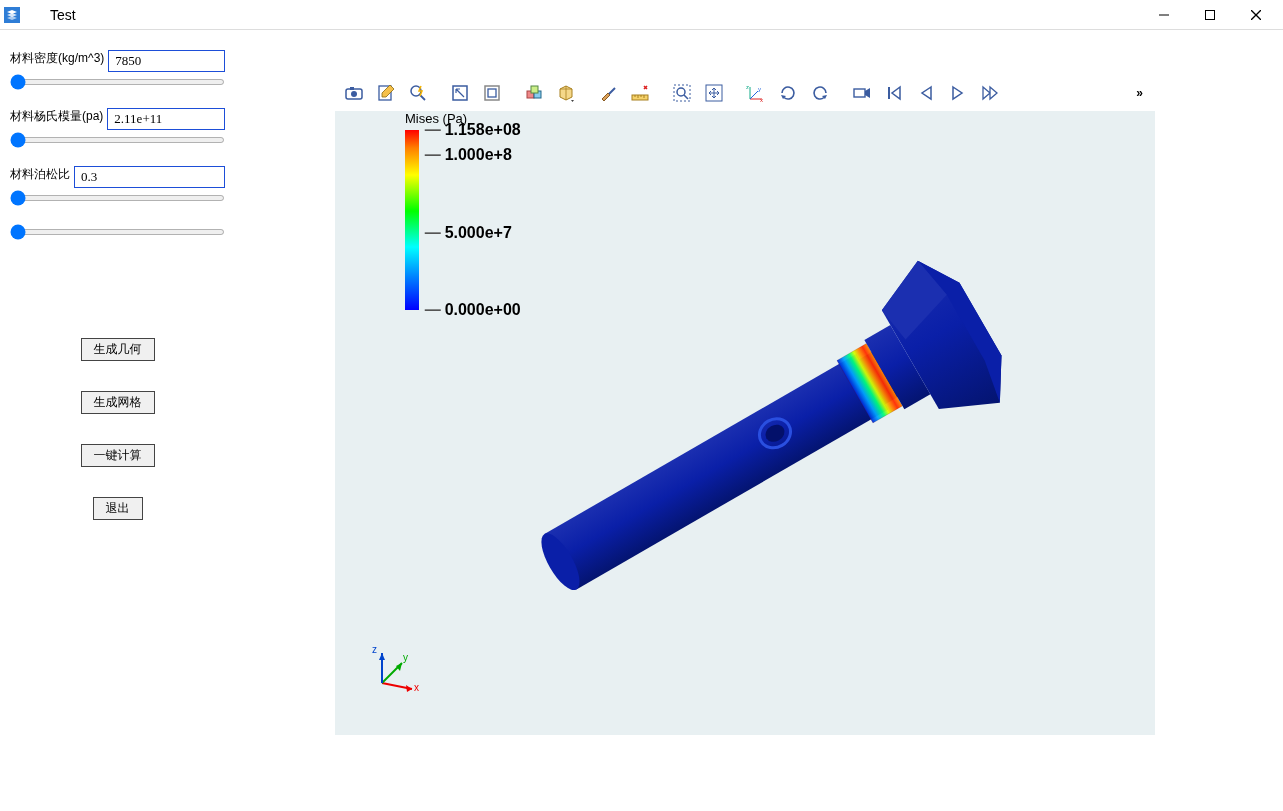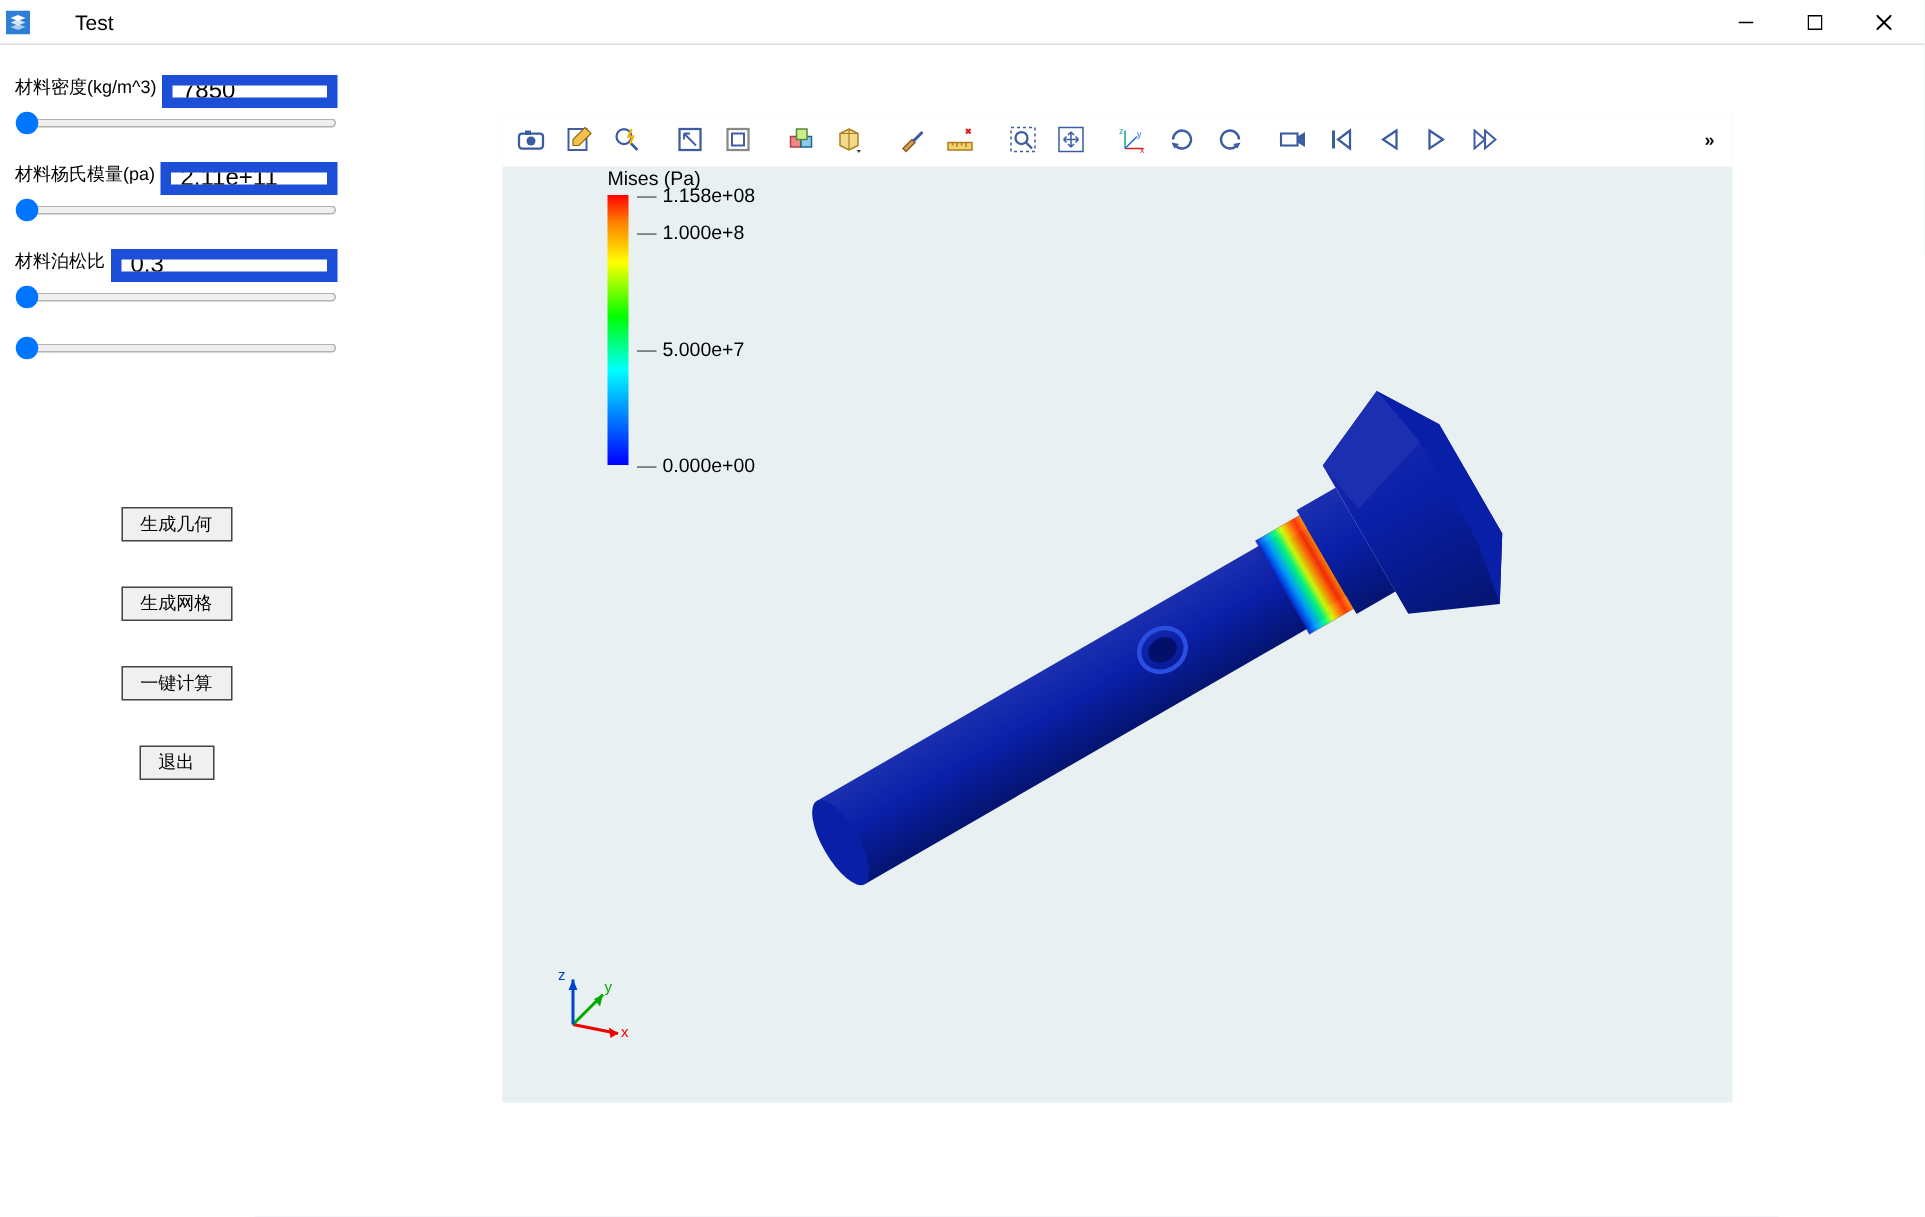--- a/index.html
+++ b/index.html
@@ -51,24 +51,24 @@
 .param-row label {
   flex: 0 0 auto;
   font-size: 12px;
   margin-right: 4px;
   white-space: nowrap;
 }
 .param-row input[type=text] {
   flex: 1;
   min-width: 0;
   height: 22px;
-  border: 7px solid #1d4ed8;
+  border: 1px solid #1d4ed8;
   padding: 2px 6px;
-  font-family: Liberation Sans, sans-serif;
-  font-size: 16px;
+  font-family: Liberation Serif, serif;
+  font-size: 13px;
 }
 .slider {
   width: 100%;
   margin-bottom: 20px;
 }
 .slider input[type=range] {
   width: 100%;
   height: 6px;
 }
 .action-buttons {
@@ -170,22 +170,23 @@
 .legend-labels {
   display: inline-block;
   vertical-align: top;
   height: 180px;
   position: relative;
   margin-left: 2px;
 }
 .legend-labels span {
   position: absolute;
   left: 0;
-  font-size: 13px;
+  font-size: 16px;
   transform: translateY(-50%);
+  font-weight: bold;
 }
 .legend-labels span::before {
   content: "—";
   margin-right: 4px;
   color: #555;
 }
 
 .model {
   position: absolute;
   top: 135px;

